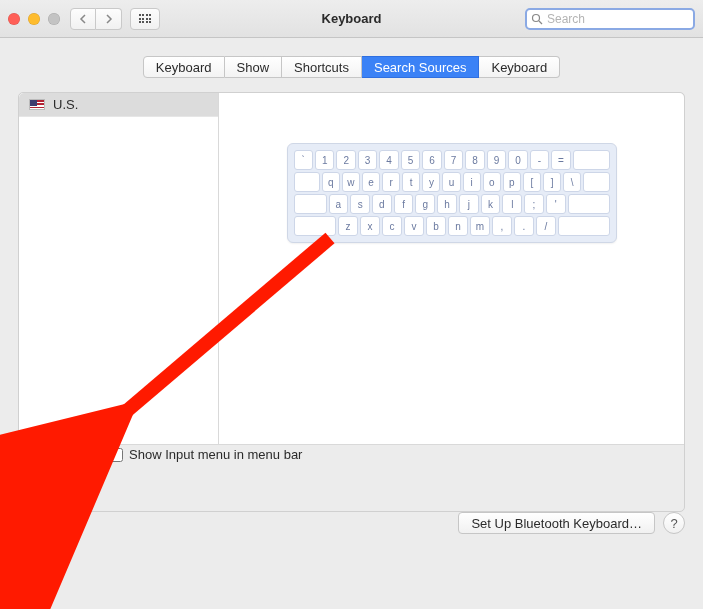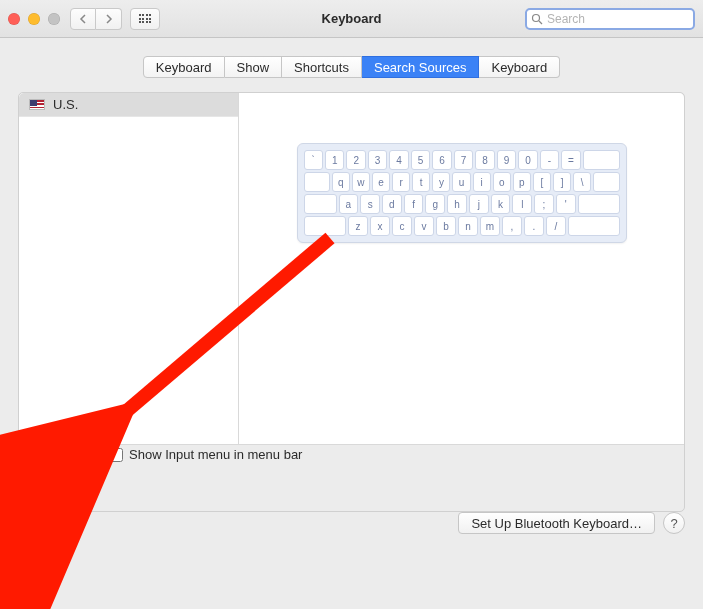--- a/index.html
+++ b/index.html
@@ -63,21 +63,21 @@
   }
   .tab:first-child{border-left:1px solid #c6c6c6; border-radius:4px 0 0 4px;}
   .tab:last-child{border-radius:0 4px 4px 0;}
   .tab.active{ background:#3b82f6; color:#fff; border-color:#2f6fe0;}
   .panel {
     border:1px solid #d0d0d0; border-radius:5px; background:#e8e8e8;
     padding:0; height:420px; display:flex; flex-direction:column;
   }
   .panel-body{ display:flex; height:352px; border-bottom:1px solid #d9d9d9; background:#fff; border-radius:5px 5px 0 0; overflow:hidden;}
   .source-list{
-    width:220px; border-right:1px solid #d9d9d9; background:#fff;
+    width:200px; border-right:1px solid #d9d9d9; background:#fff;
     display:flex; flex-direction:column;
   }
   .source-item{
     height:24px; display:flex; align-items:center; gap:8px; padding:0 10px;
     border-bottom:1px solid #e6e6e6;
   }
   .source-item.selected{ background:#dcdcdc;}
   .flag{ width:16px; height:11px; border:1px solid #bbb; background:
     linear-gradient(to bottom,#b22234 7%,#fff 7% 15%,#b22234 15% 23%,#fff 23% 31%,#b22234 31% 39%,#fff 39% 47%,#b22234 47% 55%,#fff 55% 63%,#b22234 63% 71%,#fff 71% 79%,#b22234 79% 87%,#fff 87% 95%,#b22234 95%);
     position:relative;}

